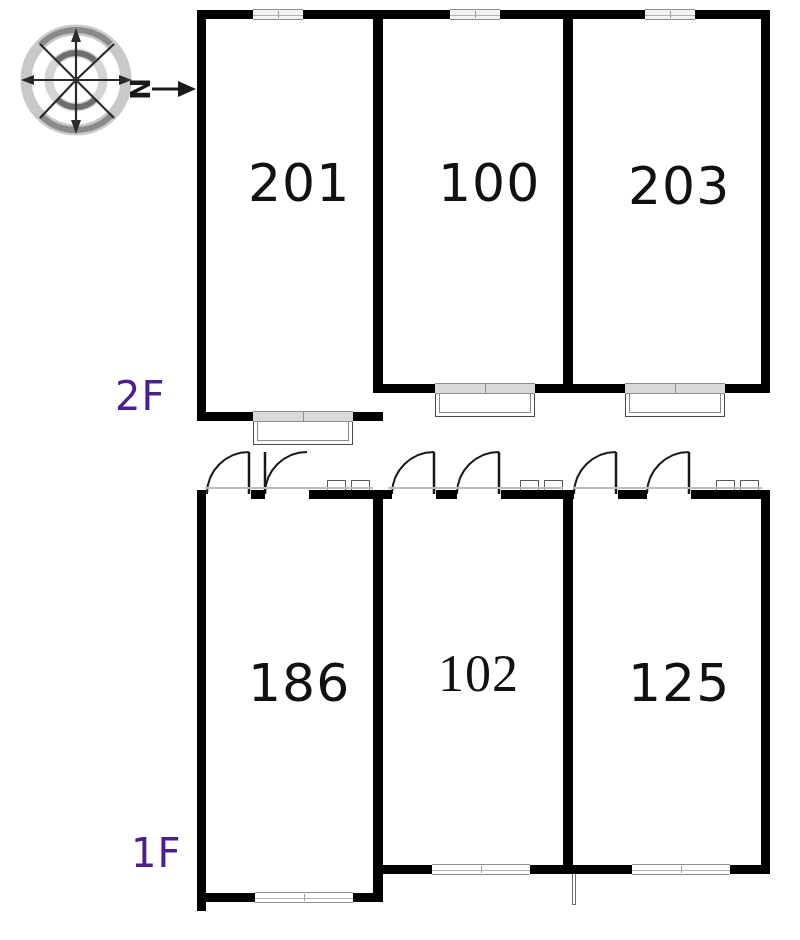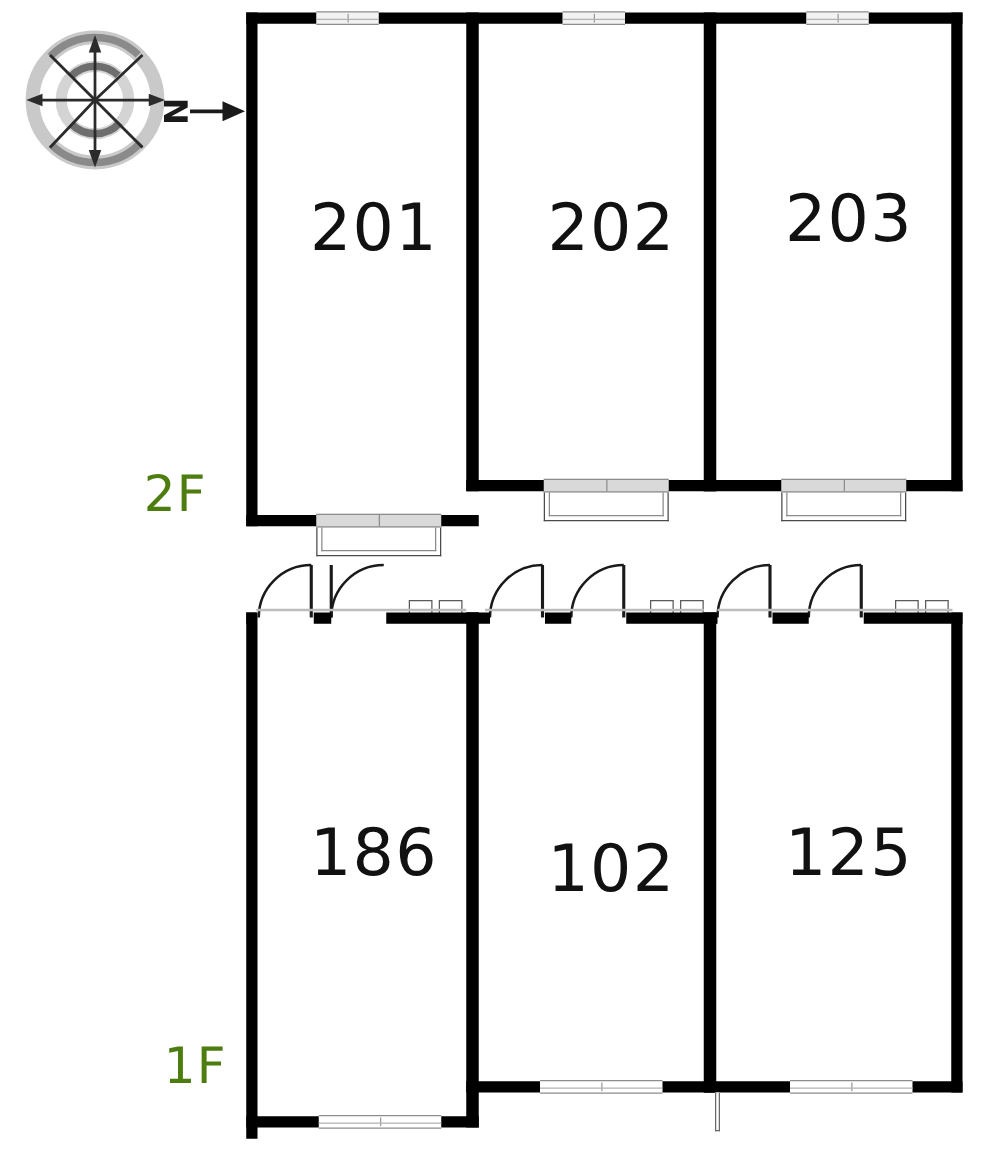--- a/index.html
+++ b/index.html
@@ -41,21 +41,21 @@
     letter-spacing: 1px;
     text-align: center;
     line-height: 1;
     white-space: nowrap;
   }
   .floor-label {
     position: absolute;
     font-family: "DejaVu Sans", sans-serif;
     font-size: 40px;
     font-weight: 400;
-    color: #4d7c0f;
+    color: #4c1d95;
     letter-spacing: 1px;
     white-space: nowrap;
   }
 
   
   .window {
     position: absolute;
     background: #ffffff;
     border-top: 1.5px solid #8d8d8d;
     border-bottom: 1.5px solid #8d8d8d;
@@ -219,22 +219,22 @@
 
     <div class="window sm" style="left:253px; top:9px; width:50px; height:11px;"></div>
     <div class="window sm" style="left:450px; top:9px; width:50px; height:11px;"></div>
     <div class="window sm" style="left:645px; top:9px; width:50px; height:11px;"></div>
 
     <div class="balcony-rail" style="left:253px; top:411px; width:100px; height:11px;"></div>
     <div class="balcony-rail" style="left:435px; top:383px; width:100px; height:11px;"></div>
     <div class="balcony-rail" style="left:625px; top:383px; width:100px; height:11px;"></div>
 
     <div class="unit-label" style="left:248px; top:157px;text-align:right;">201</div>
-    <div class="unit-label" style="left:438px; top:157px;">202</div>
-    <div class="unit-label" style="left:628px; top:150px;text-align:right;">203</div>
+    <div class="unit-label" style="left:438px; top:157px;">100</div>
+    <div class="unit-label" style="left:628px; top:160px;text-align:right;">203</div>
   </div>
 
   <div>
 
     <div class="door" style="left:205px; top:450px;">
       <svg width="50" height="44" viewBox="0 0 50 44">
         <path d="M 2 44 A 42 42 0 0 1 44 2" fill="none" stroke="#1a1a1a" stroke-width="2"></path>
         <line x1="44" y1="2" x2="44" y2="44" stroke="#1a1a1a" stroke-width="2.5"></line>
       </svg>
     </div>
@@ -308,17 +308,17 @@
     <div class="wall" style="left:373px; top:865px; width:200px; height:9px;"></div>
     <div class="wall" style="left:563px; top:865px; width:207px; height:9px;"></div>
 
     <div class="window" style="left:255px; top:892px; width:98px; height:11px;"></div>
     <div class="window" style="left:432px; top:864px; width:98px; height:11px;"></div>
     <div class="window" style="left:632px; top:864px; width:98px; height:11px;"></div>
 
     <div class="thinline" style="left:572px; top:874px; width:4px; height:31px; background:#ffffff; border-left:1.5px solid #6a6a6a; border-right:1.5px solid #6a6a6a; border-bottom:1.5px solid #6a6a6a; box-sizing:border-box;"></div>
 
     <div class="unit-label" style="left:248px; top:657px;">186</div>
-    <div class="unit-label" style="left:438px; top:670px;">102</div>
+    <div class="unit-label" style="left:438px; top:648px;font-family:Liberation Serif, serif;">102</div>
     <div class="unit-label" style="left:628px; top:657px;">125</div>
   </div>
 
 </div>
 
 </body></html>

